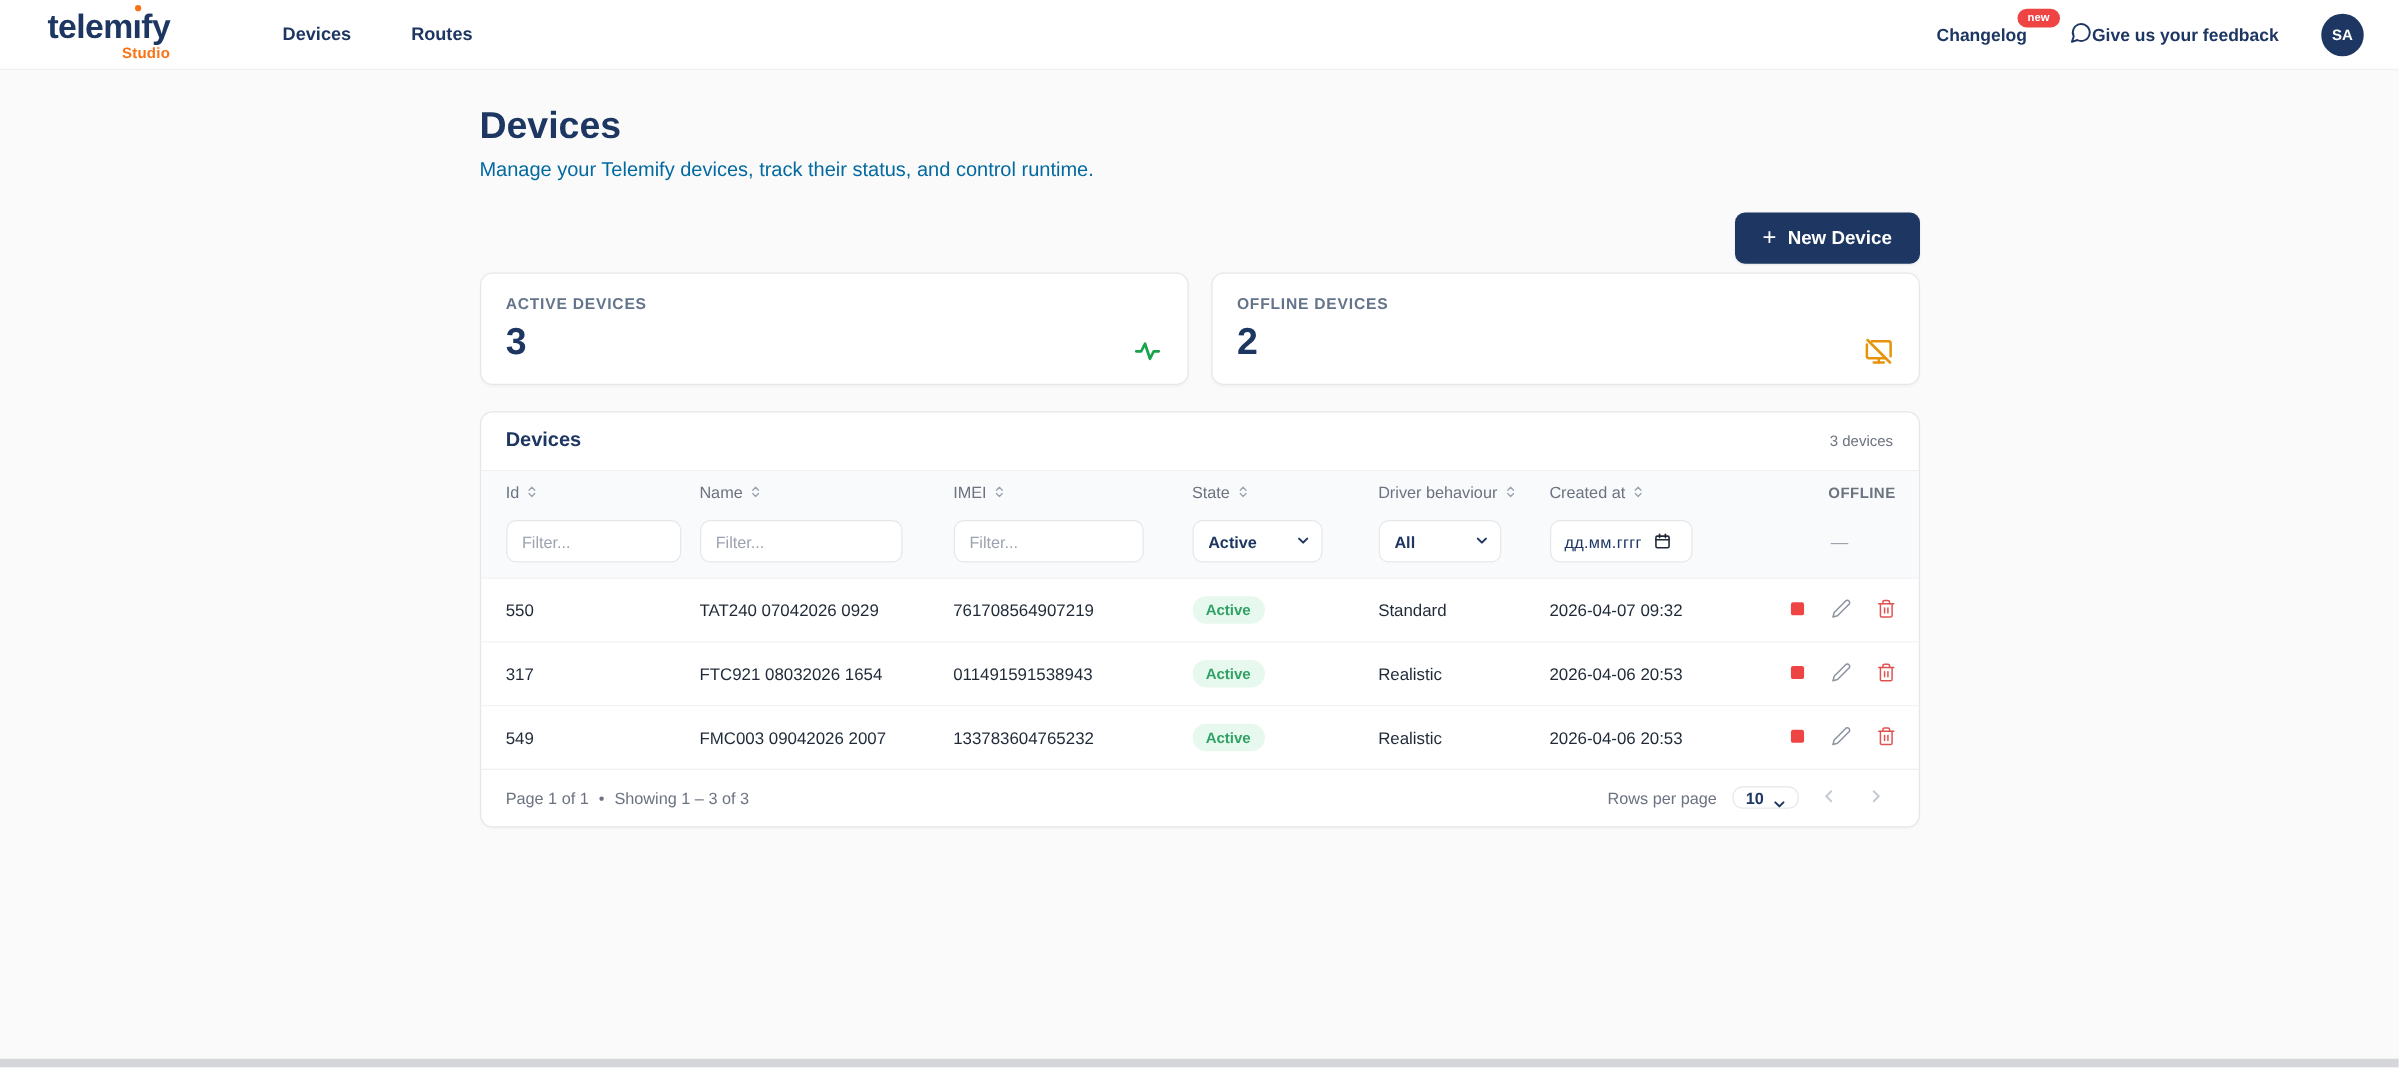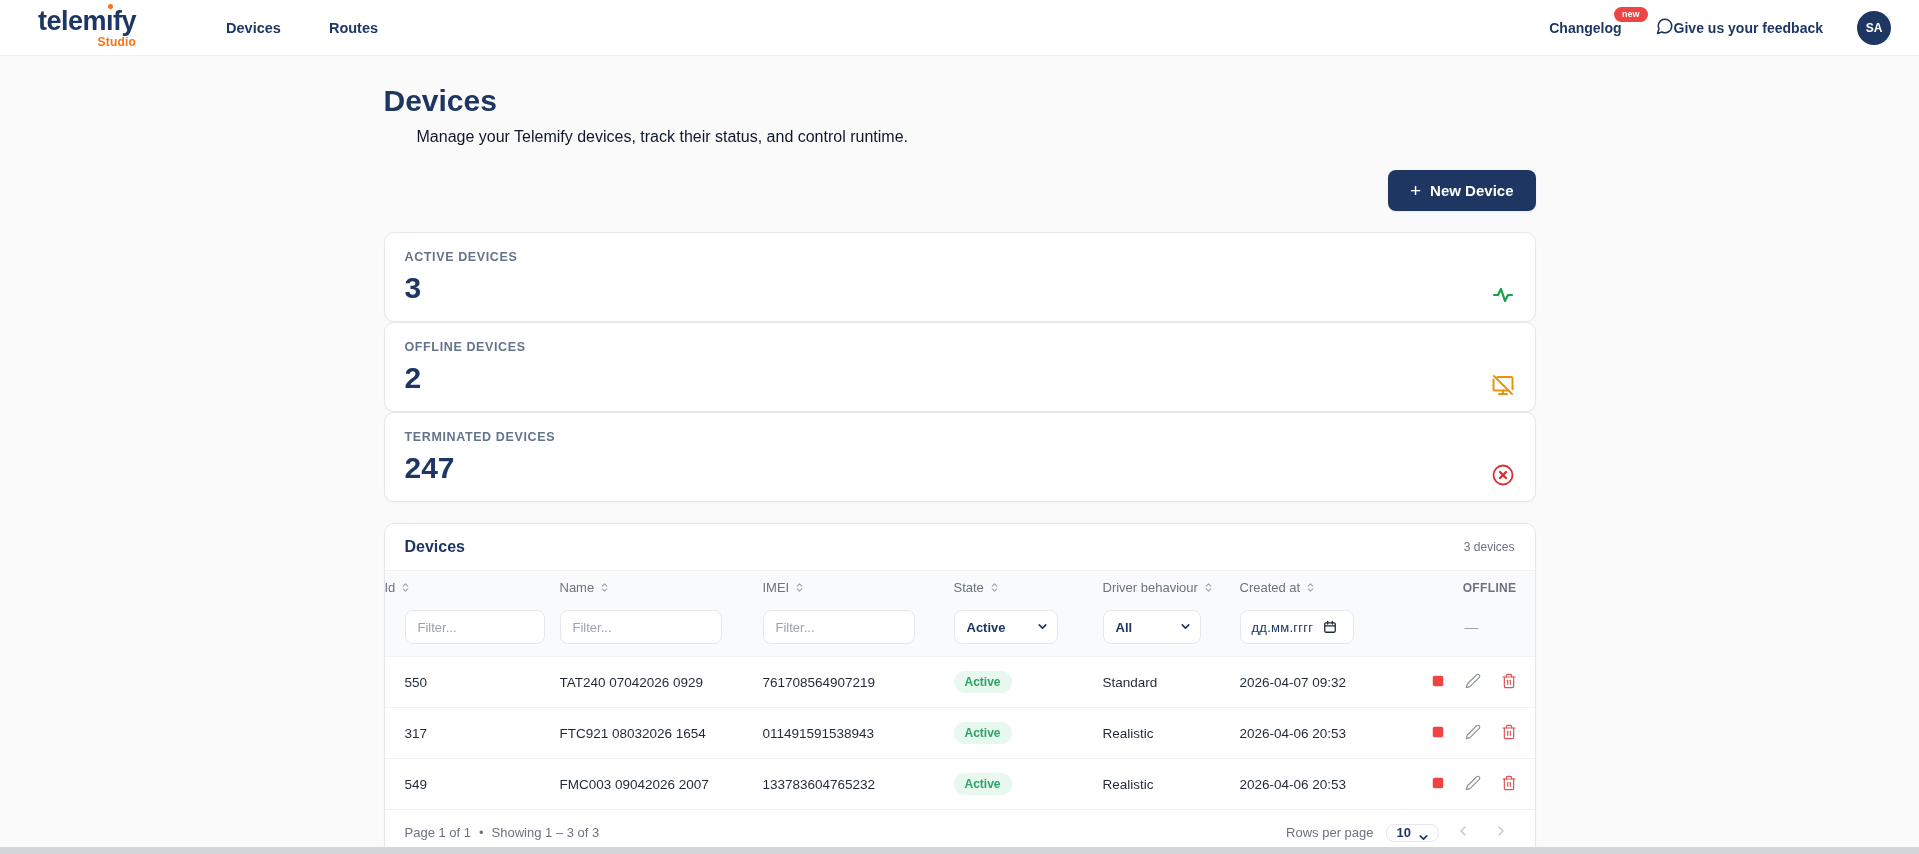--- a/index.html
+++ b/index.html
@@ -40,31 +40,31 @@
   }
   .feedback { display:flex; align-items:center; gap:0; font-size:14px; font-weight:600; color:#1d3762; cursor:pointer; }
   .avatar {
     width:34px; height:34px; border-radius:50%; background:#1d3762; color:#fff;
     display:flex; align-items:center; justify-content:center;
     font-size:12px; font-weight:700; cursor:pointer;
   }
   
   .container { width:1152px; margin:0 auto; padding-top:28px; }
   .page-title { font-size:30px; font-weight:800; color:#1d3762; }
-  .page-sub { font-size:16px; color:#0f172a; margin-top:10px;margin-left:33px; }
+  .page-sub { font-size:16px; color:#0369a1; margin-top:10px; }
   .actions-row { display:flex; justify-content:flex-end; margin-top:24px; }
   .btn-primary {
     display:flex; align-items:center; gap:9px;
     background:#1d3762; color:#fff; border:none; border-radius:8px;
     padding:11px 22px; font-size:15px; font-weight:600; cursor:pointer;
     font-family:"Liberation Sans", sans-serif;
     box-shadow:0 1px 2px rgba(0,0,0,.08);
   }
   
-  .stats { display:grid; grid-template-columns:1fr; margin-top:21px; }
+  .stats { display:grid; grid-template-columns:1fr 1fr; gap:18px; margin-top:7px; }
   .stat-card {
     background:#fff; border:1px solid #e5e7eb; border-radius:10px;
     padding:17px 20px 15px; height:90px; position:relative;
     box-shadow:0 1px 2px rgba(0,0,0,.03);
   }
   .stat-label { font-size:12.5px; font-weight:600; color:#64748b; letter-spacing:.05em; }
   .stat-value { font-size:30px; font-weight:800; color:#1d3762; margin-top:7px; }
   .stat-icon { position:absolute; right:20px; top:50px; }
   
   .table-card {
@@ -78,21 +78,21 @@
   .tc-title { font-size:16px; font-weight:700; color:#1d3762; }
   .tc-count { font-size:12px; color:#6b7280; }
   table { width:100%; border-collapse:collapse; table-layout:fixed; }
   col.c1{width:175px} col.c2{width:203px} col.c3{width:191px}
   col.c4{width:149px} col.c5{width:137px} col.c6{width:160px} col.c7{width:auto}
   thead th, .filter-row td { background:#f9fafb; }
   thead th {
     text-align:left; font-size:13px; font-weight:500; color:#6b7280;
     padding:9px 12px 9px 0; white-space:nowrap;
   }
-  thead th:first-child { }
+  thead th:first-child { padding-left:20px; }
   th .th-inner { display:inline-flex; align-items:center; gap:5px; cursor:pointer; }
   th.th-actions { text-align:right; padding-right:18px; font-size:12px; font-weight:600; color:#6b7280; letter-spacing:.03em; }
   .filter-row td { padding:6px 12px 12px 0; }
   .filter-row td:first-child { padding-left:20px; }
   .filter-input {
     border:1px solid #e5e7eb; border-radius:8px; background:#fff;
     height:34px; padding:0 12px; font-size:13px; color:#1f2937; outline:none;
     font-family:"Liberation Sans", sans-serif;
   }
   .filter-input::placeholder { color:#9ca3af; }
@@ -193,31 +193,20 @@
     <div class="stat-card">
       <div class="stat-label">OFFLINE DEVICES</div>
       <div class="stat-value">2</div>
       <span class="stat-icon">
         <svg width="24" height="24" viewBox="0 0 24 24" fill="none" stroke="#e8930c" stroke-width="2" stroke-linecap="round" stroke-linejoin="round">
             <path d="M6.5 4H20a1.5 1.5 0 0 1 1.5 1.5V16"></path>
             <path d="M2.5 6.5V16a1.5 1.5 0 0 0 1.5 1.5h13.5"></path>
             <line x1="12" y1="17.5" x2="12" y2="21"></line>
             <line x1="8" y1="21" x2="16" y2="21"></line>
             <line x1="3" y1="3" x2="21" y2="21"></line>
-          </svg>
-      </span>
-    </div>
-    <div class="stat-card">
-      <div class="stat-label">TERMINATED DEVICES</div>
-      <div class="stat-value">247</div>
-      <span class="stat-icon">
-        <svg width="24" height="24" viewBox="0 0 24 24" fill="none" stroke="#d63333" stroke-width="1.8" stroke-linecap="round">
-            <circle cx="12" cy="12" r="9.5"></circle>
-            <line x1="9" y1="9" x2="15" y2="15" stroke-width="2.4"></line>
-            <line x1="15" y1="9" x2="9" y2="15" stroke-width="2.4"></line>
           </svg>
       </span>
     </div>
   </section>
 
   <section class="table-card">
     <div class="tc-head">
       <span class="tc-title">Devices</span>
       <span class="tc-count">3 devices</span>
     </div>

